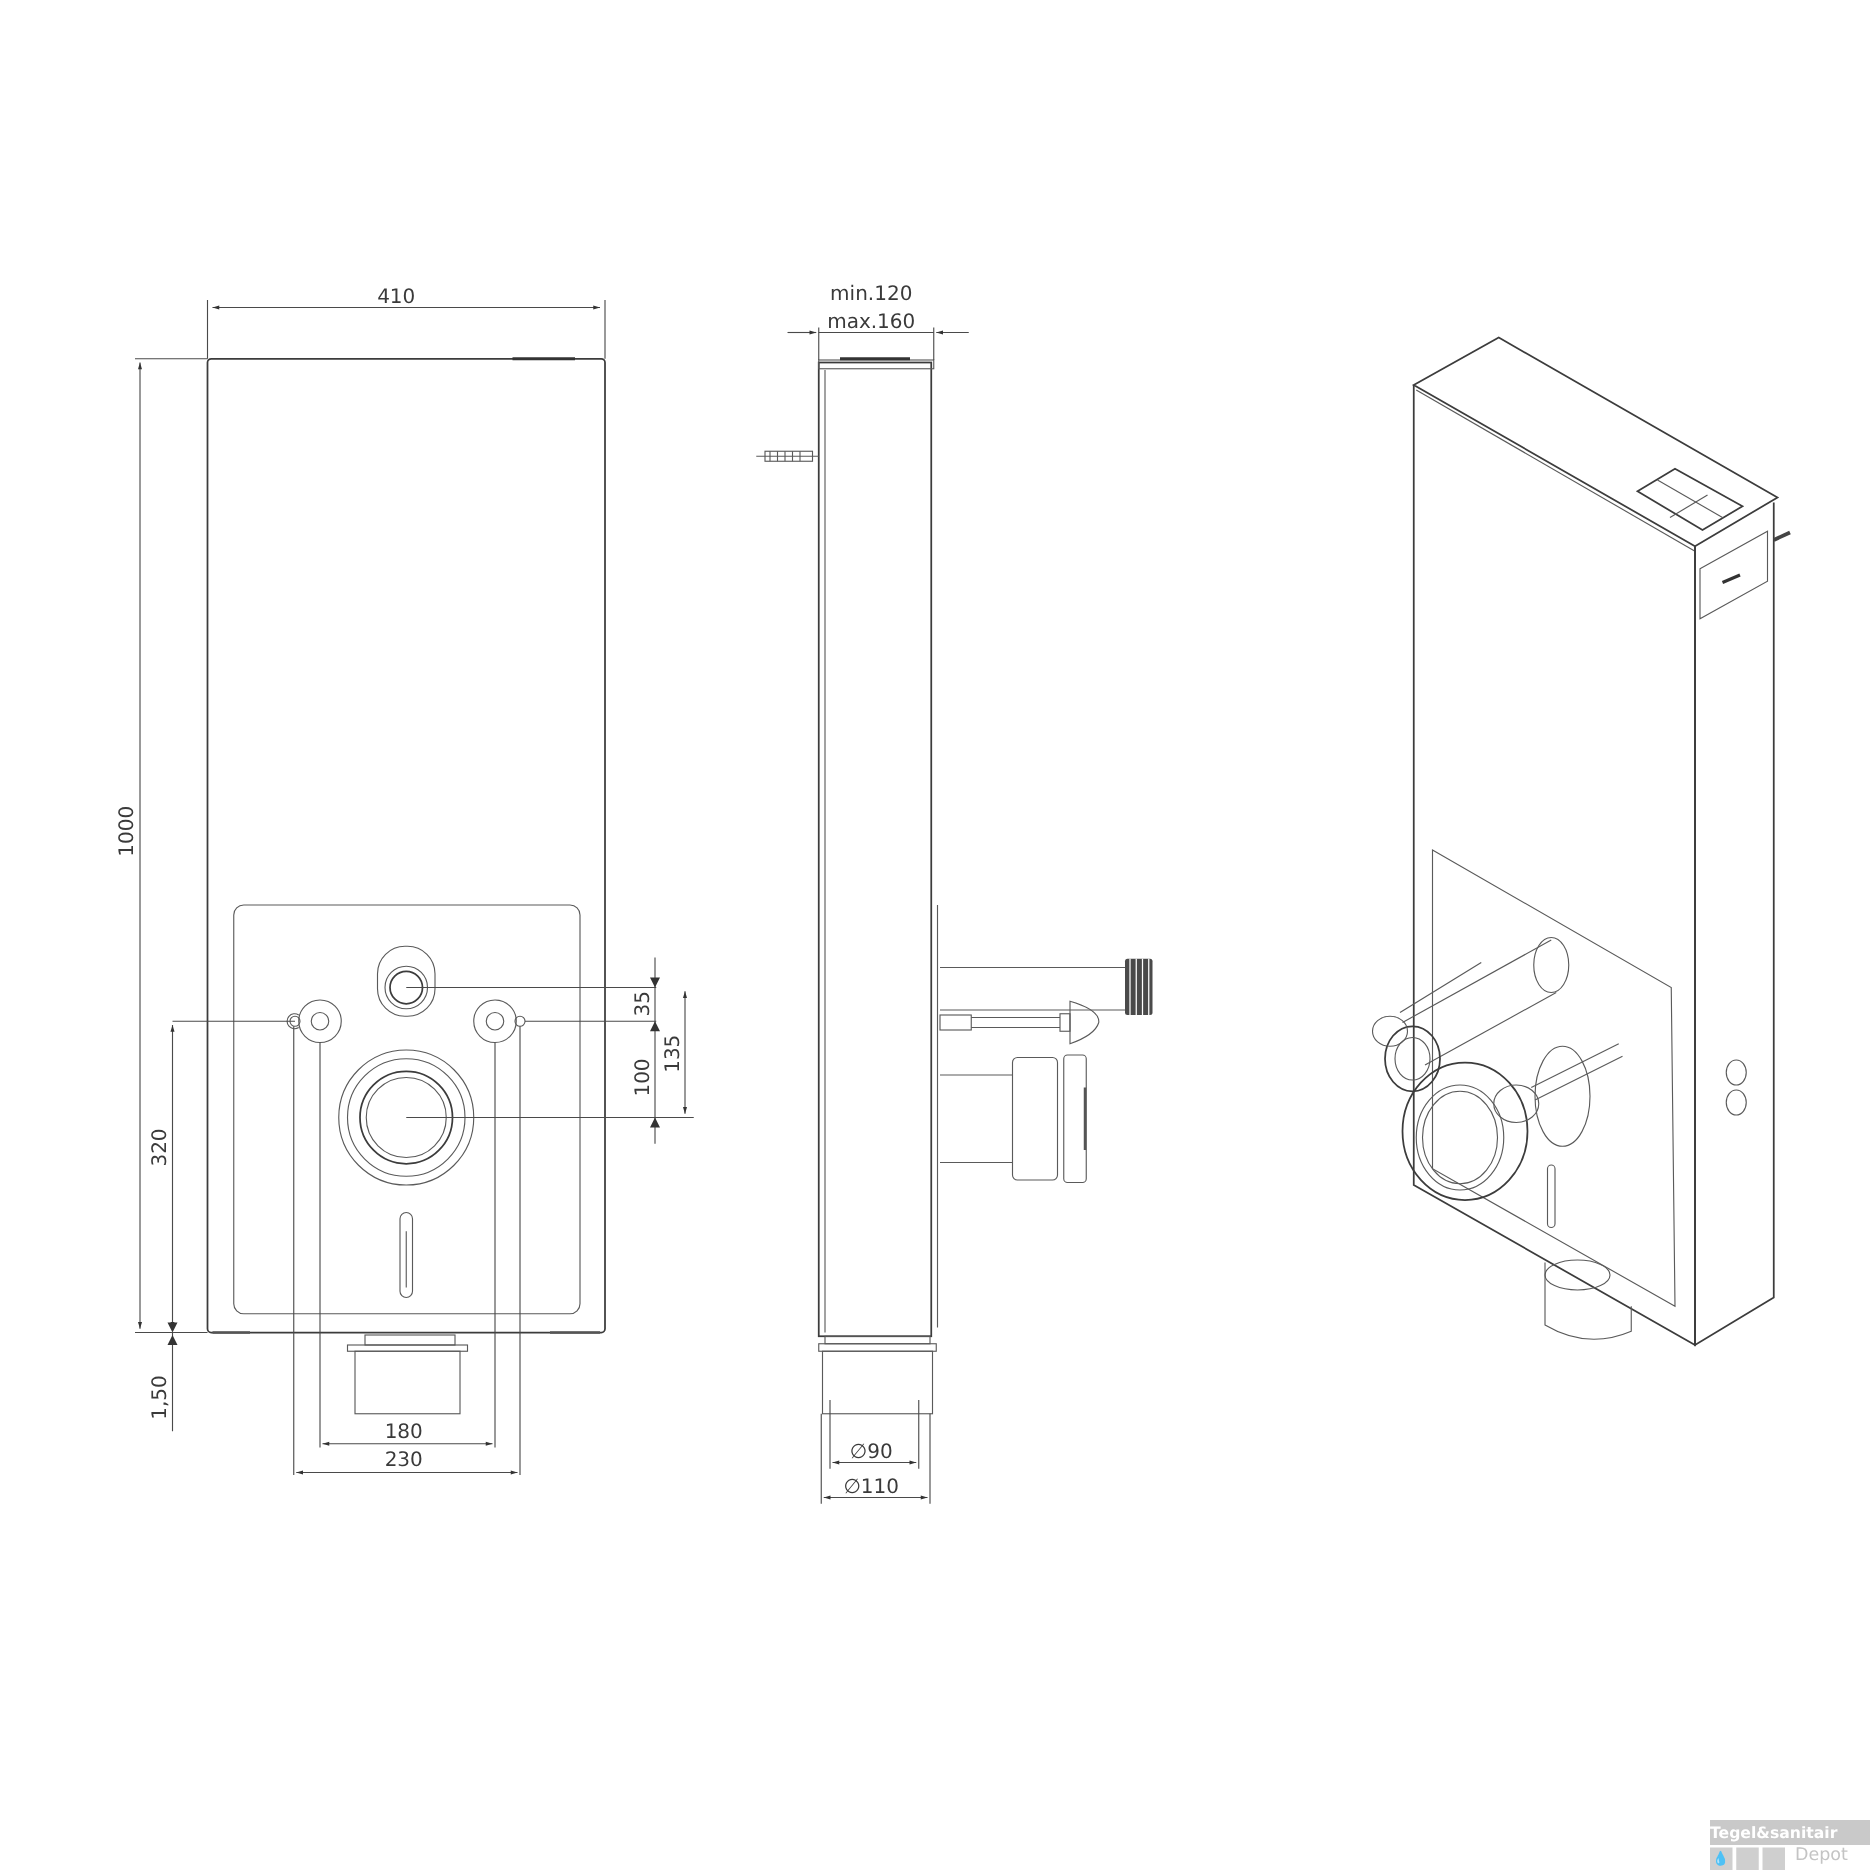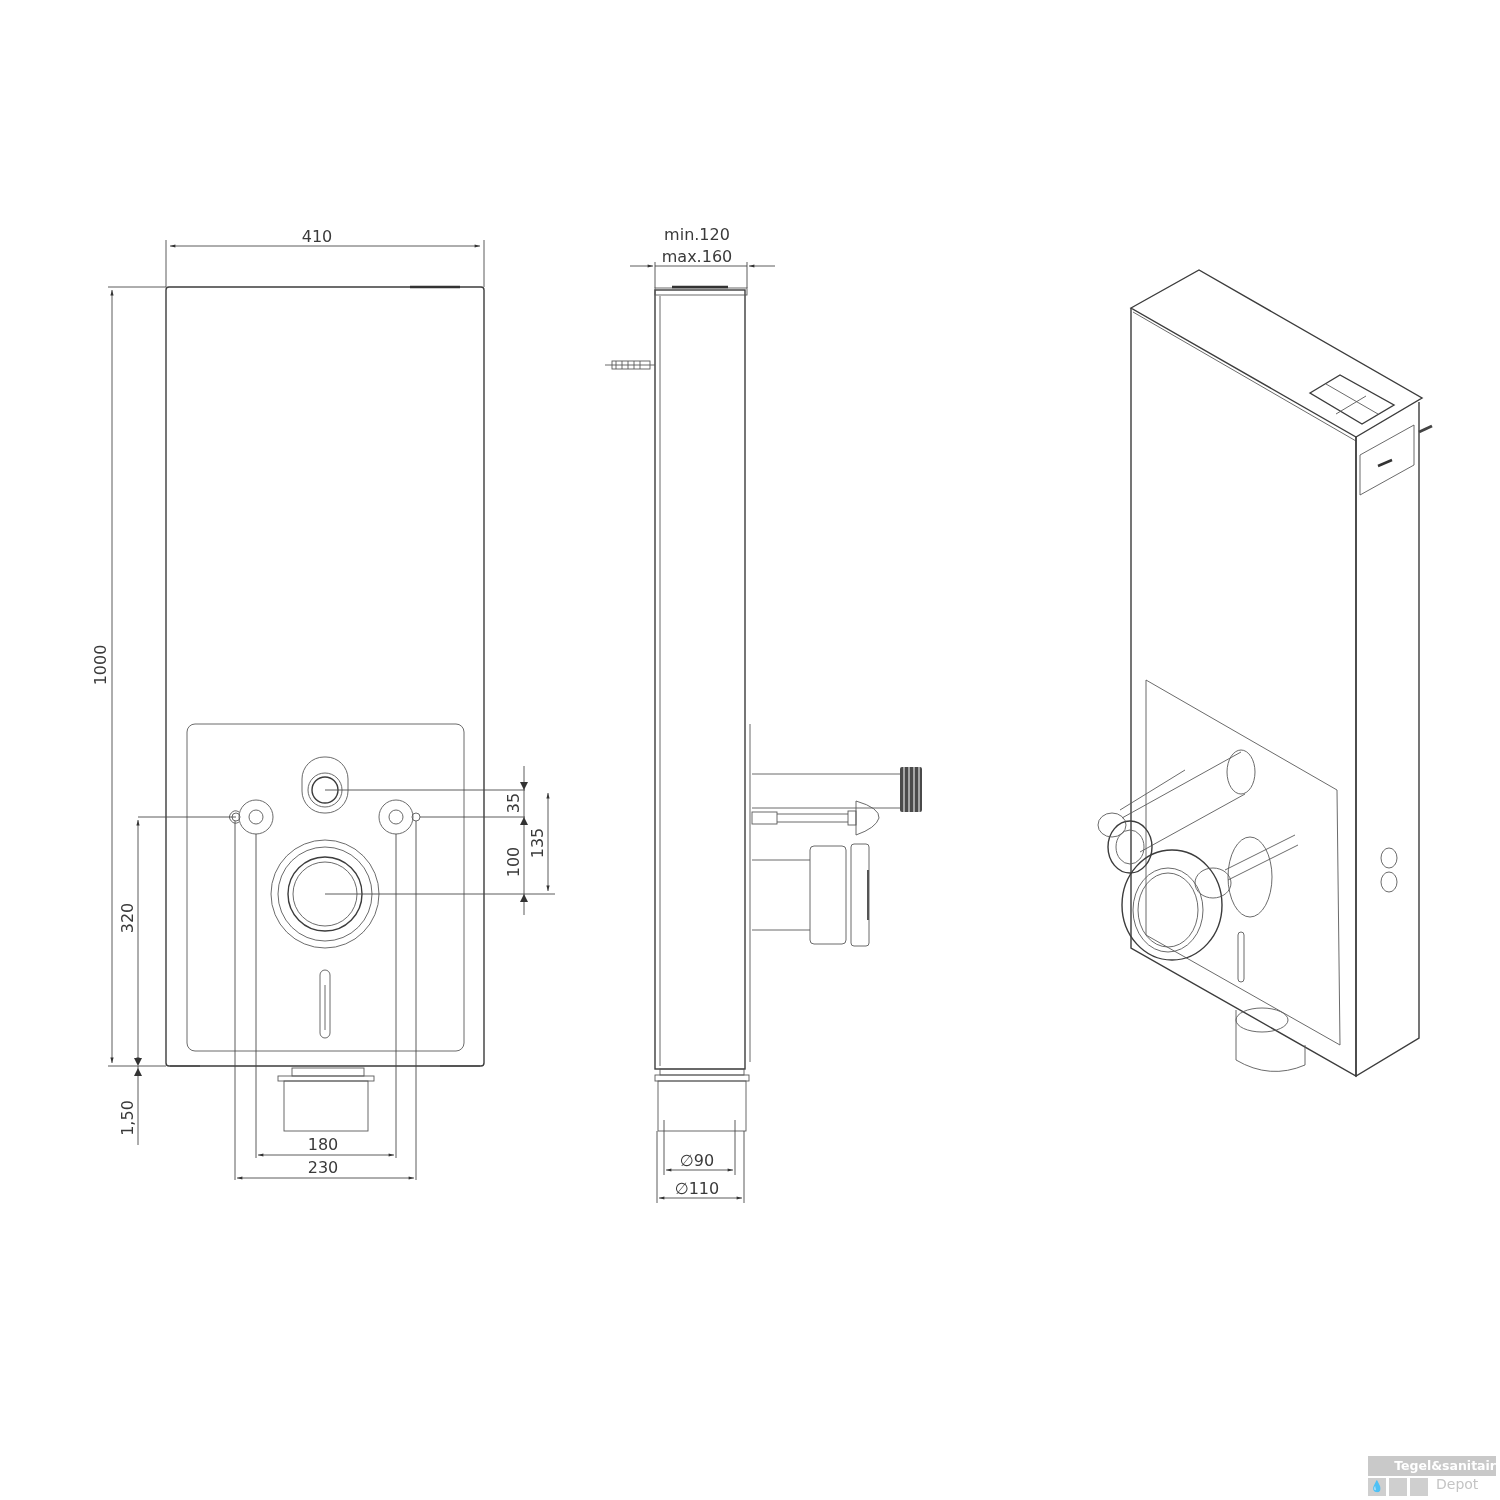--- a/index.html
+++ b/index.html
@@ -3,21 +3,21 @@
 <meta charset="utf-8">
 <style>
   html, body { margin:0; padding:0; background:#ffffff; }
   body { width:1500px; height:1500px; position:relative; overflow:hidden; font-family:"DejaVu Sans", sans-serif; }
   svg.drawing { position:absolute; left:0; top:0; width:1500px; height:1500px; }
   .dim { font-family:"DejaVu Sans", sans-serif; font-size:16px; fill:#3a3a3a; }
   .ln { stroke:#3c3c3c; fill:none; stroke-width:1.4; }
   .thin { stroke:#5a5a5a; fill:none; stroke-width:0.9; }
   .dimln { stroke:#4a4a4a; fill:none; stroke-width:0.9; }
   .watermark { position:absolute; right:4px; bottom:4px; width:128px; height:40px; }
-  .wm-top { position:absolute; left:0; top:0; width:128px; height:20px; background:#c9c9c9; color:#ffffff; font-family:"DejaVu Sans", sans-serif; font-weight:bold; font-size:12.5px; line-height:20px; text-align:right; }
+  .wm-top { position:absolute; left:0; top:0; width:128px; height:20px; background:#c9c9c9; color:#ffffff; font-family:"DejaVu Sans", sans-serif; font-weight:bold; font-size:12.5px; line-height:20px; text-align:left; }
   .wm-boxes { position:absolute; left:0; top:22px; height:18px; display:flex; gap:3px; }
   .wm-box { width:18px; height:18px; background:#cfcfcf; color:#fff; font-size:11px; text-align:center; line-height:18px; }
   .wm-depot { position:absolute; left:68px; top:20px; font-family:"DejaVu Sans", sans-serif; font-size:14px; color:#c4c4c4; }
 </style>
 </head>
 <body>
 
 <svg class="drawing" viewBox="0 0 1500 1500" xmlns="http://www.w3.org/2000/svg">
   <defs>
     <marker id="arr" viewBox="0 0 10 10" refX="10" refY="5" markerWidth="8" markerHeight="6" orient="auto-start-reverse">

